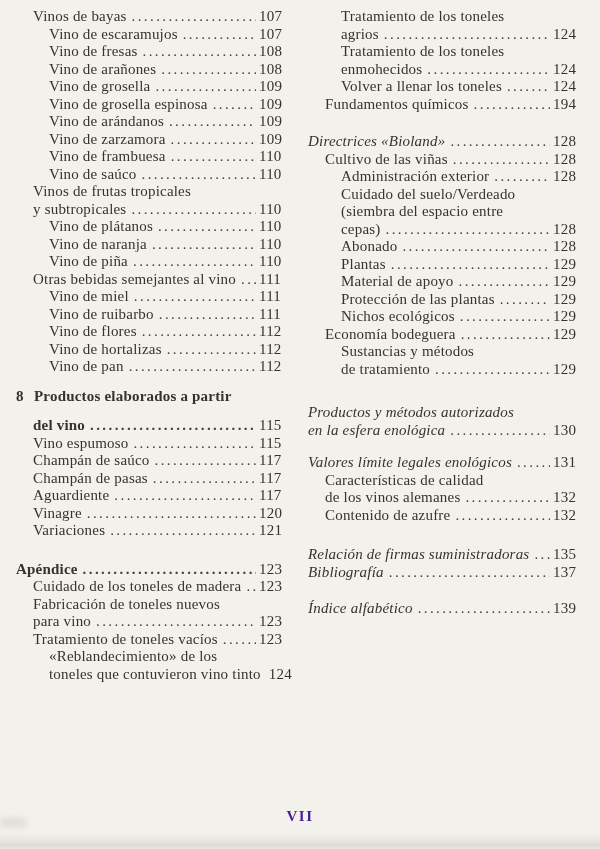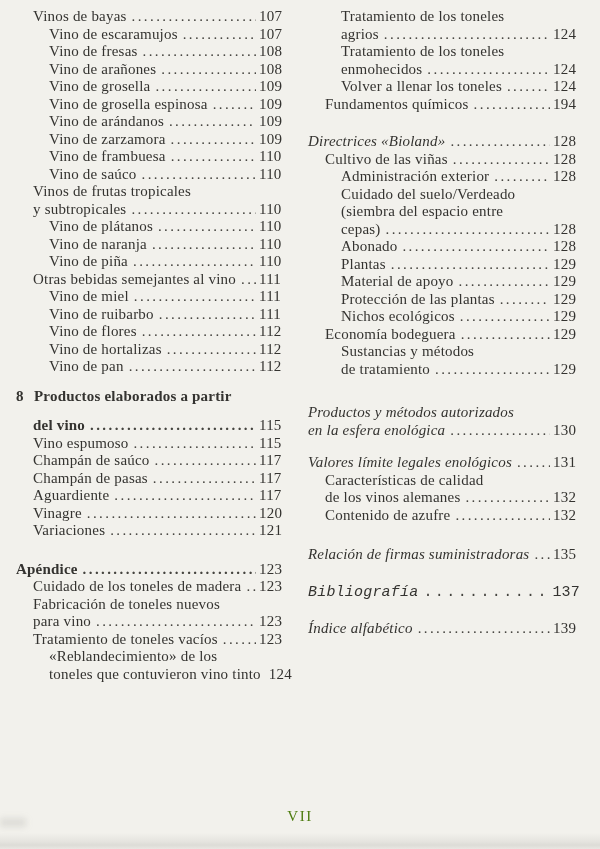--- a/index.html
+++ b/index.html
@@ -72,24 +72,24 @@
     font-weight: normal;
     white-space: nowrap;
   }
 
   .footer {
     position: absolute;
     top: 808px;
     left: 0;
     width: 600px;
     text-align: center;
-    font-weight: normal;
+    font-weight: bold;
     font-size: 15px;
     letter-spacing: 1.5px;
-    color: #4d7c0f;
+    color: #4c1d95;
   }
   .bottom-shade {
     position: absolute;
     left: 0;
     right: 0;
     bottom: 0;
     height: 16px;
     background: linear-gradient(to bottom,
       rgba(110,110,104,0) 0%,
       rgba(110,110,104,0.10) 55%,
@@ -475,21 +475,21 @@
     <span class="label">Contenido de azufre</span>
     <span class="leader"></span>
     <span class="pagenum">132</span>
   </div>
       <div class="row ind-0 italic" style="margin-top: 22px;">
 
     <span class="label">Relación de firmas suministradoras</span>
     <span class="leader"></span>
     <span class="pagenum">135</span>
   </div>
-      <div class="row ind-0 italic" style="margin-top: 20px; font-family: Liberation Mono, monospace;">
+      <div class="row ind-0 italic" style="">
 
     <span class="label">Bibliografía</span>
     <span class="leader"></span>
     <span class="pagenum">137</span>
   </div>
       <div class="row ind-0 italic" style="margin-top: 19px;">
 
     <span class="label">Índice alfabético</span>
     <span class="leader"></span>
     <span class="pagenum">139</span>

